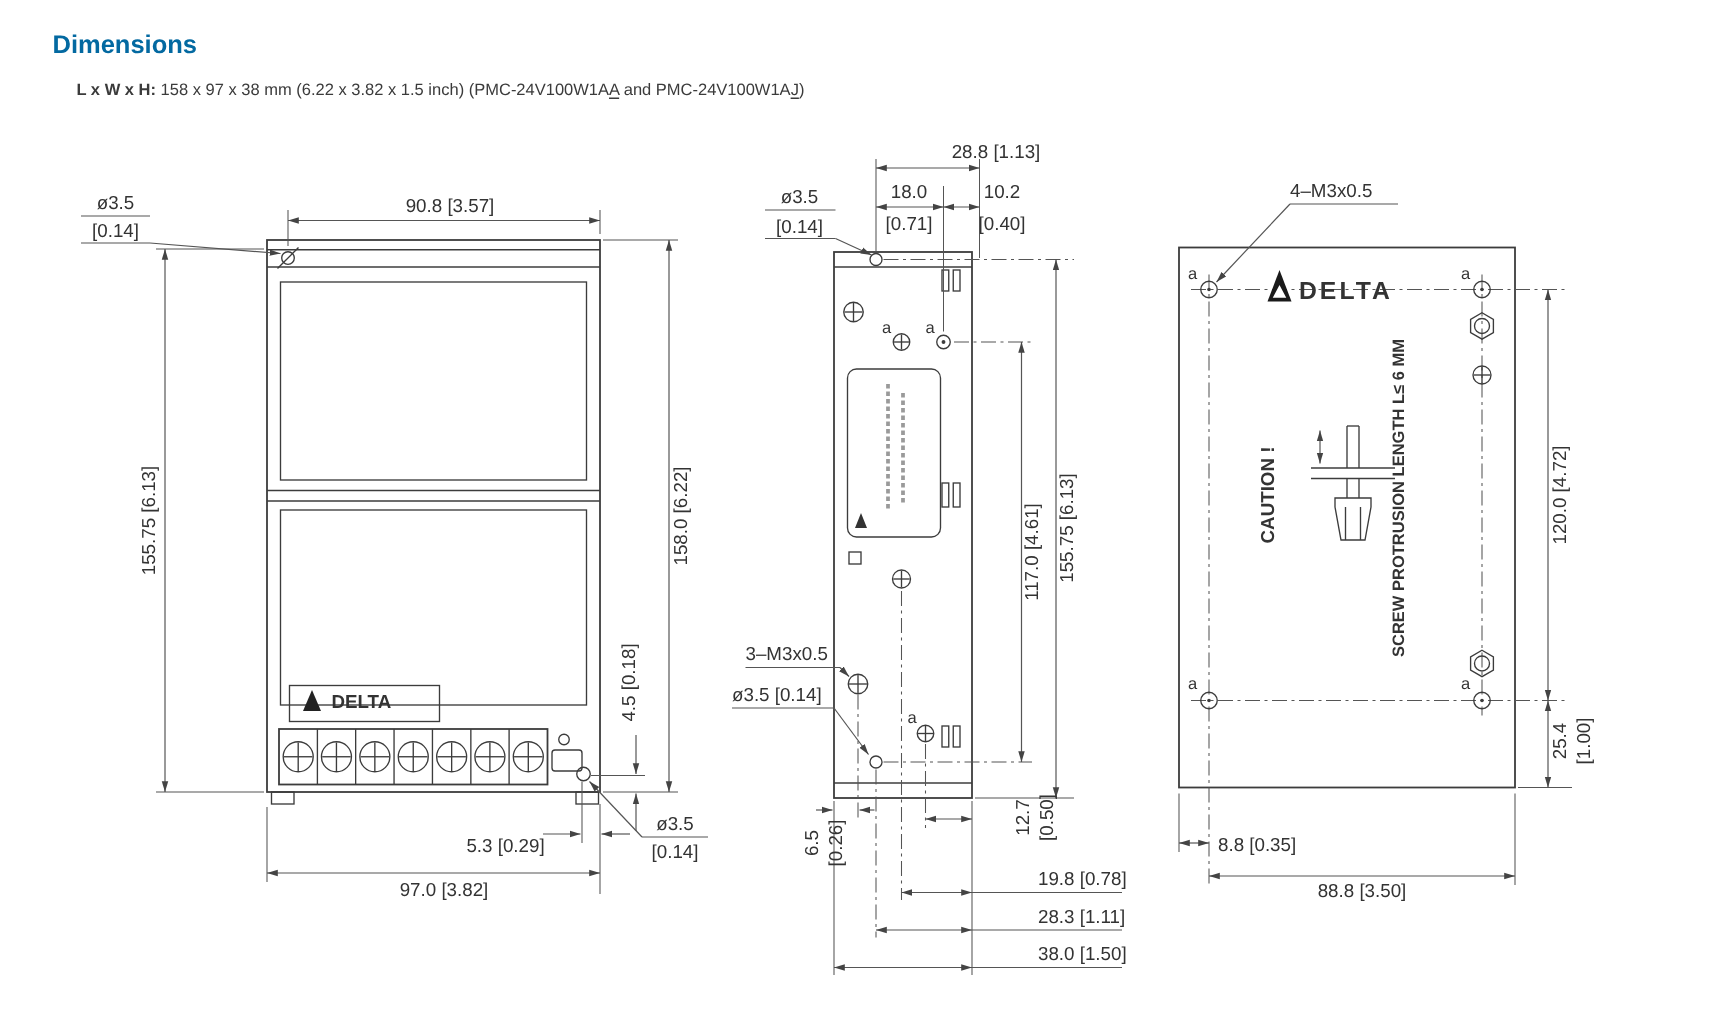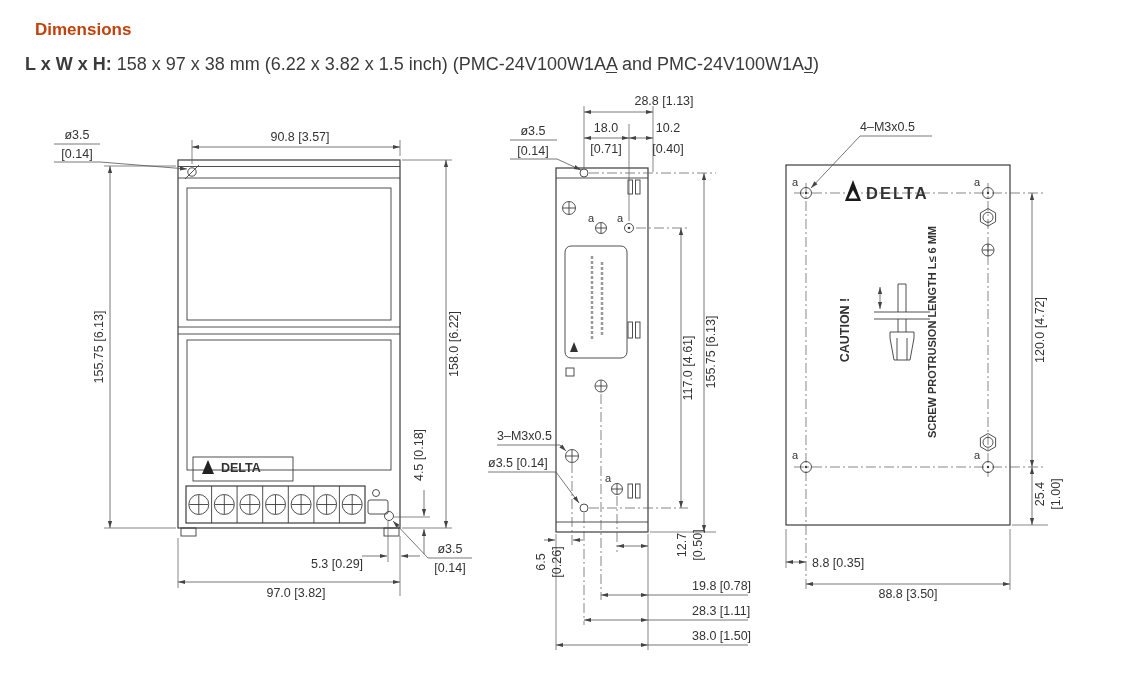--- a/index.html
+++ b/index.html
@@ -1,19 +1,19 @@
 <!DOCTYPE html>
 <html><head>
 <meta charset="utf-8">
 <style>
   html,body{margin:0;padding:0;background:#fff;}
   body{width:1140px;height:681px;position:relative;font-family:"Liberation Sans",sans-serif;overflow:hidden;}
   .hdr{position:absolute;left:35px;top:20px;}
-  .title{font-size:17px;font-weight:700;color:#c2410c;}
-  .subtitle{position:absolute;left:25px;top:54px;font-size:18px;color:#3b3b3b;white-space:nowrap;}
+  .title{font-size:17px;font-weight:700;color:#0369a1;}
+  .subtitle{position:absolute;left:51px;top:54px;font-size:11px;color:#3b3b3b;white-space:nowrap;}
   .subtitle .b{font-weight:700;}
   .subtitle .u{text-decoration:underline;text-underline-offset:2px;}
   svg{position:absolute;left:0;top:0;}
   svg text{font-family:"Liberation Sans",sans-serif;fill:#333;}
   .dt{font-size:12.5px;}
   .sm{font-size:11px;}
   .obj{fill:none;stroke:#3c3c3c;stroke-width:1.2;}
   .objthin{fill:none;stroke:#3c3c3c;stroke-width:.9;}
   .dim{stroke:#555;stroke-width:.8;fill:none;}
   .ext{stroke:#555;stroke-width:.7;fill:none;}

